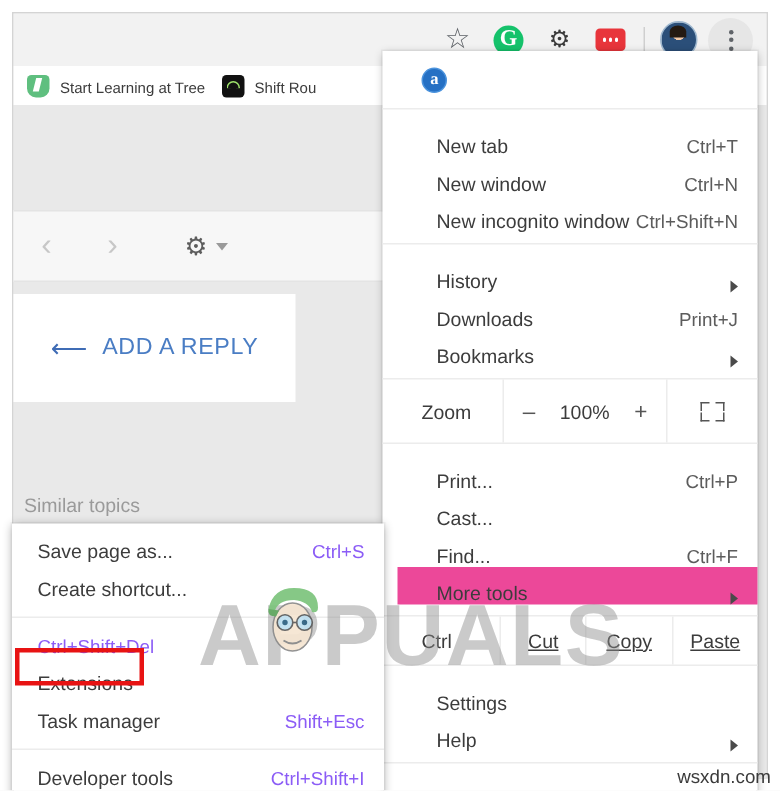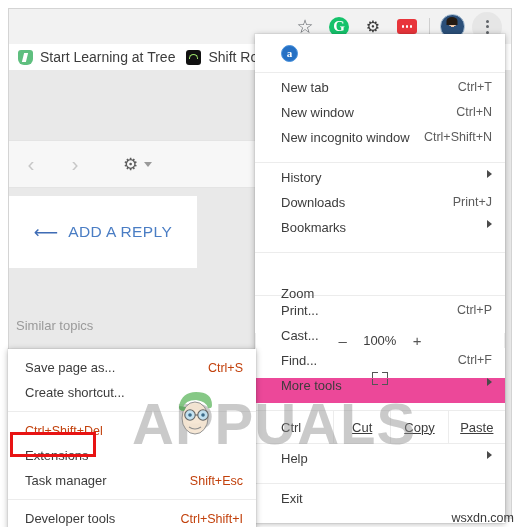--- a/index.html
+++ b/index.html
@@ -110,21 +110,21 @@
     display: flex;
     align-items: center;
     padding-left: 9px;
     box-sizing: border-box;
     gap: 11px;
   }
   .bm {
     display: flex;
     align-items: flex-end;
     gap: 7px;
-    font-size: 14px;
+    font-size: 10px;
     color: #3c3c3c;
     white-space: nowrap;
   }
   .bm-fav-tree {
     width: 15px; height: 15px;
     background: #5fbf7f;
     border-radius: 3px 3px 6px 6px;
     position: relative;
     flex: none;
   }
@@ -197,21 +197,21 @@
   }
   .reply-arrow { color: #3f6cb5; font-size: 17px; line-height: 1; }
   .reply-text {
     color: #4a7dc4;
     font-size: 15.5px;
     letter-spacing: 0.4px;
     text-align: center;
   }
   .similar-topics {
     position: absolute;
-    left: 16px; top: 318px;
+    left: 16px; top: 329px;
     font-size: 13px;
     color: #9a9a9a;
   }
 
   
   .chrome-menu {
     position: absolute;
     left: 255px; top: 34px;
     width: 250px;
     background: #ffffff;
@@ -239,42 +239,42 @@
     font-family: "Liberation Serif", serif;
     font-weight: bold;
     display: flex; align-items: center; justify-content: center;
     line-height: 1;
   }
   .mgroup { padding: 7px 0; }
   .mgroup + .mgroup { border-top: 1px solid #ececec; }
   .mitem {
     height: 25px;
     display: flex;
-    align-items: flex-start;
+    align-items: flex-end;
     padding: 0 13px 0 26px;
     white-space: nowrap;
+    margin-left: 10px;
   }
   .mitem.hl { background: #ec4899; }
   .mitem .lbl { flex: 1; }
   .mitem .accel { color: #5c5c5c; font-size: 12.5px; }
   .mitem .sub-arrow {
     width: 0; height: 0;
     border-top: 4.5px solid transparent;
     border-bottom: 4.5px solid transparent;
     border-left: 5.5px solid #4a4a4a;
   }
 
   
   .zoom-row {
     display: flex;
     align-items: stretch;
     height: 42px;
     border-top: 1px solid #ececec;
     border-bottom: 1px solid #ececec;
-    flex-direction: column;
   }
   .zoom-label {
     flex: 0 0 80px;
     display: flex; align-items: center;
     padding-left: 26px;
     box-sizing: border-box;
   }
   .zoom-ctrl {
     flex: 1;
     display: flex;
@@ -330,21 +330,21 @@
   .sgroup { padding: 6px 0; }
   .sgroup + .sgroup { border-top: 1px solid #ececec; }
   .sitem {
     height: 25px;
     display: flex;
     align-items: center;
     padding: 0 13px 0 17px;
     white-space: nowrap;
   }
   .sitem .lbl { flex: 1; }
-  .sitem .accel { color: #c2410c; font-size: 12.5px; }
+  .sitem .accel { color: #8b5cf6; font-size: 12.5px; }
 
   
   .ann-box {
     position: absolute;
     left: 10px; top: 432px;
     width: 86px; height: 25px;
     border: 3px solid #e81313;
     box-sizing: border-box;
     z-index: 40;
     pointer-events: none;
@@ -520,20 +520,23 @@
     </div>
 
     <div class="edit-row">
       <div class="ecell">Ctrl</div>
       <div class="ecell">Cut</div>
       <div class="ecell">Copy</div>
       <div class="ecell">Paste</div>
     </div>
 
     <div class="mgroup" style="border-top:none;">
+      <div class="mitem">
+        <span class="lbl">Settings</span>
+      </div>
       <div class="mitem">
         <span class="lbl">Help</span>
         <span class="sub-arrow"></span>
       </div>
     </div>
 
     <div class="mgroup">
       <div class="mitem">
         <span class="lbl">Exit</span>
       </div>

